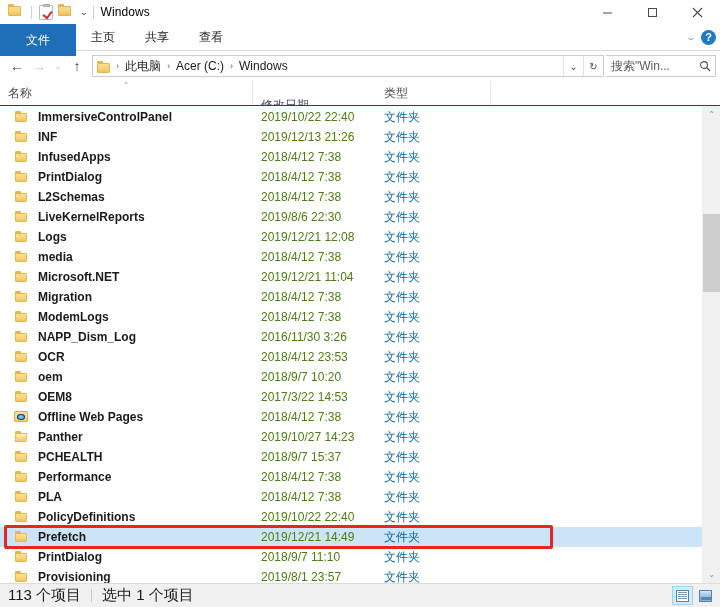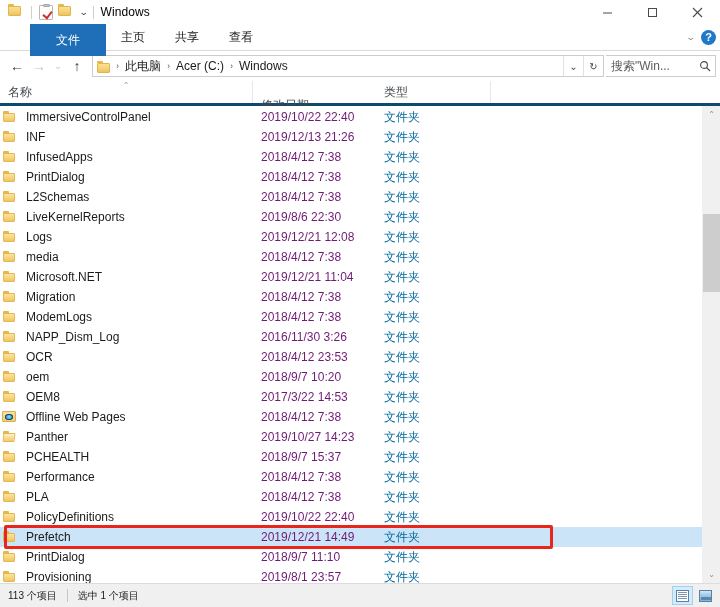--- a/index.html
+++ b/index.html
@@ -155,21 +155,20 @@
     justify-content: center;
     font-size: 12px;
     color: #1b1b1b;
     line-height: 1;
   }
   .tab.file {
     background: #1e6fb8;
     color: #ffffff;
     min-width: 48px;
     padding: 16px 14px;
-    margin-left: 30px;
   }
   .ribbon-right {
     position: absolute;
     right: 4px;
     top: 0;
     height: 26px;
     display: flex;
     align-items: center;
     gap: 6px;
   }
@@ -292,21 +291,21 @@
     display: flex;
     align-items: center;
     justify-content: center;
     color: #4a4a4a;
   }
 
   
   .colhead {
     height: 25px;
     background: #ffffff;
-    border-bottom: 3px solid #0c4a6e;
+    border-bottom: 1px solid #0c4a6e;
     display: flex;
     align-items: stretch;
     flex: 0 0 auto;
     position: relative;
     padding-right: 17px;
     box-sizing: border-box;
   }
   .col {
     display: flex;
     align-items: center;
@@ -351,31 +350,32 @@
     align-items: center;
     font-size: 12px;
     color: #1a1a1a;
     position: relative;
   }
   .row.selected { background: #cce4f7; }
   .cell-name {
     width: 253px;
     display: flex;
     align-items: flex-end;
-    padding-left: 2px;
+    padding-left: 14px;
     box-sizing: border-box;
     overflow: hidden;
     white-space: nowrap;
+    font-weight: bold;
   }
   .cell-name .label { padding-left: 8px; }
   .cell-date {
     width: 123px;
     padding-left: 8px;
     box-sizing: border-box;
-    color: #701a75;
+    color: #4d7c0f;
     white-space: nowrap;
   }
   .cell-type {
     width: 115px;
     padding-left: 8px;
     box-sizing: border-box;
     color: #0369a1;
     white-space: nowrap;
   }
   .cell-size {
@@ -498,21 +498,21 @@
     height: 23px;
     background: #f0f0f0;
     border-top: 1px solid #dcdcdc;
     display: flex;
     align-items: center;
     flex: 0 0 auto;
     position: relative;
     padding-left: 8px;
   }
   .status-text {
-    font-size: 10px;
+    font-size: 15px;
     color: #1a1a1a;
     padding-right: 10px;
   }
   .status-sep {
     width: 1px;
     height: 13px;
     background: #c8c8c8;
     margin-right: 10px;
   }
   .viewbtns {

